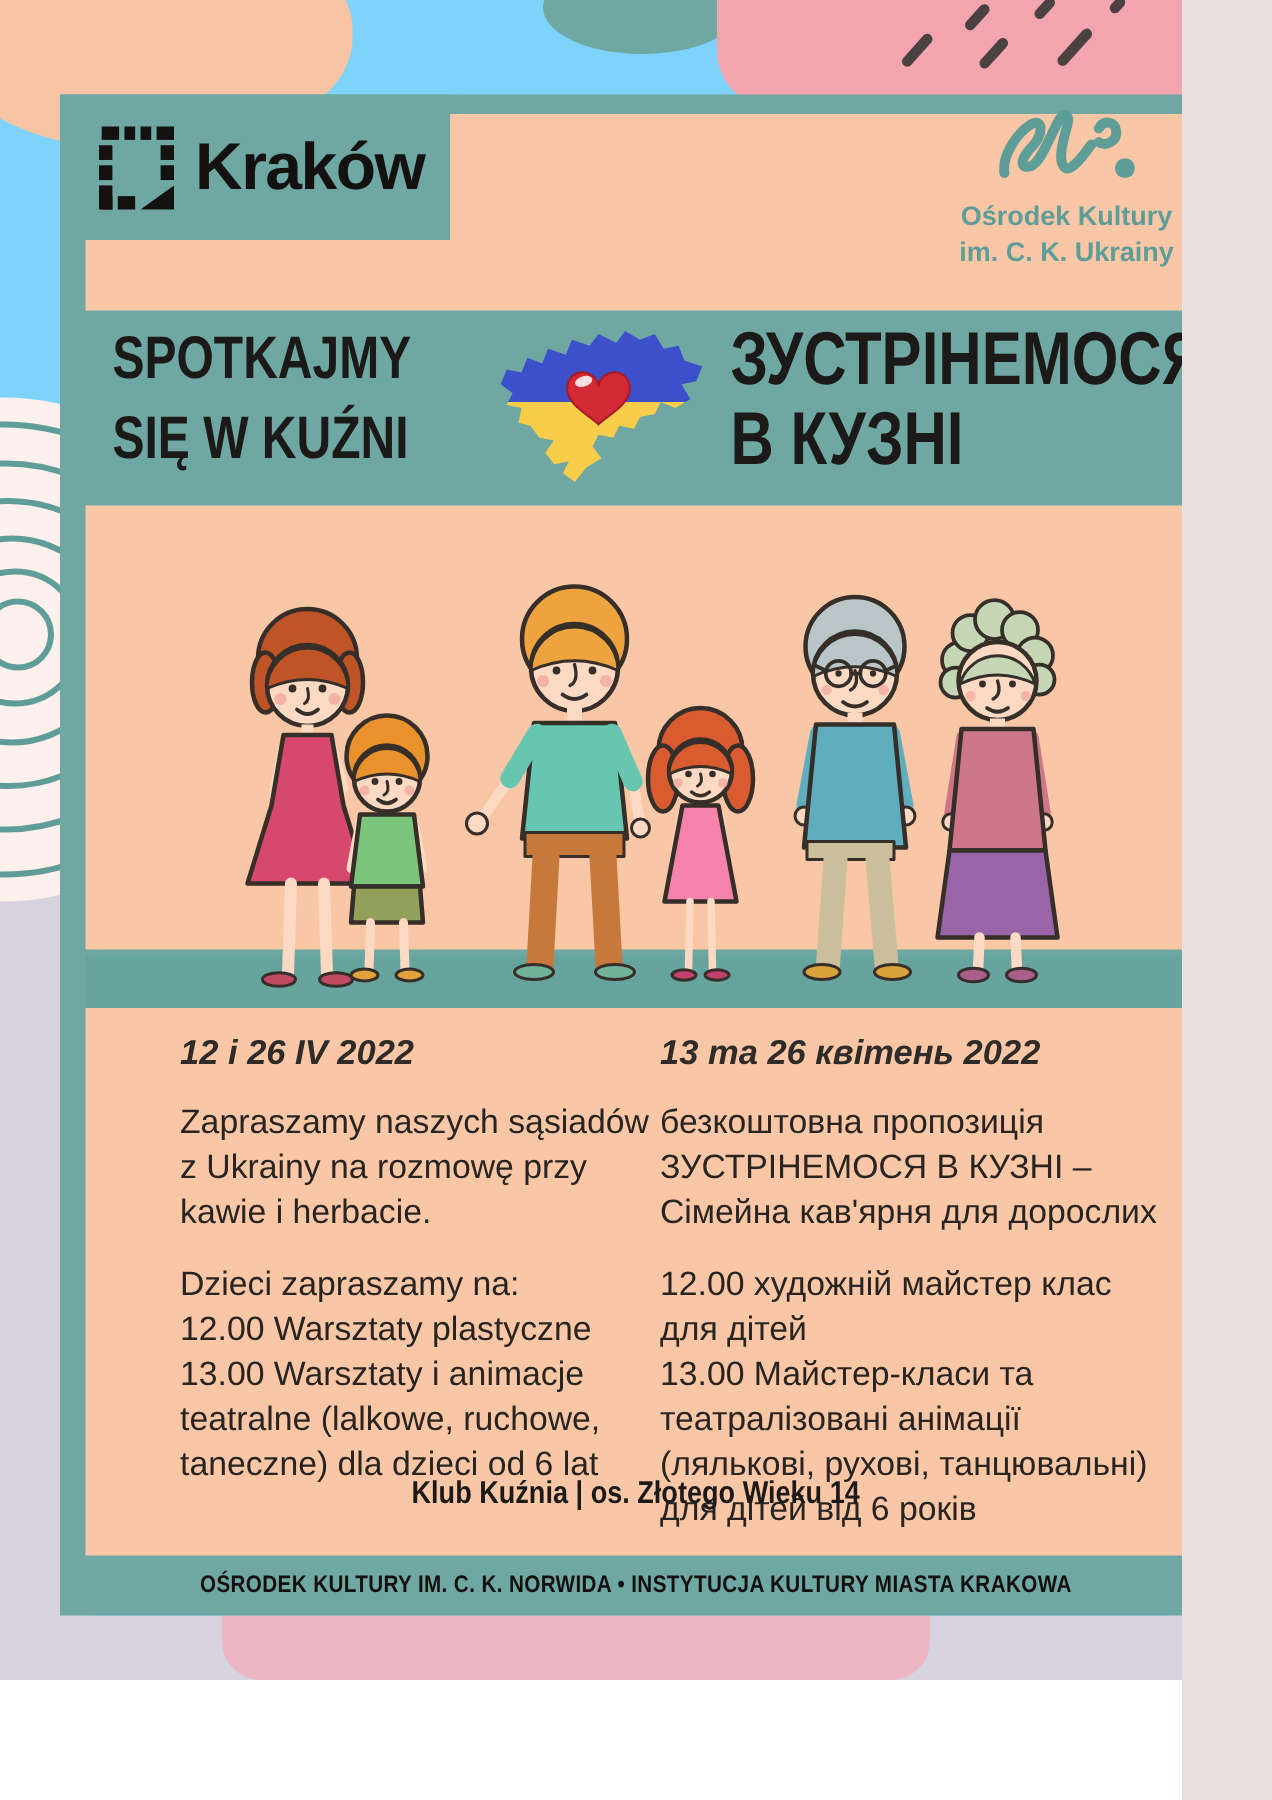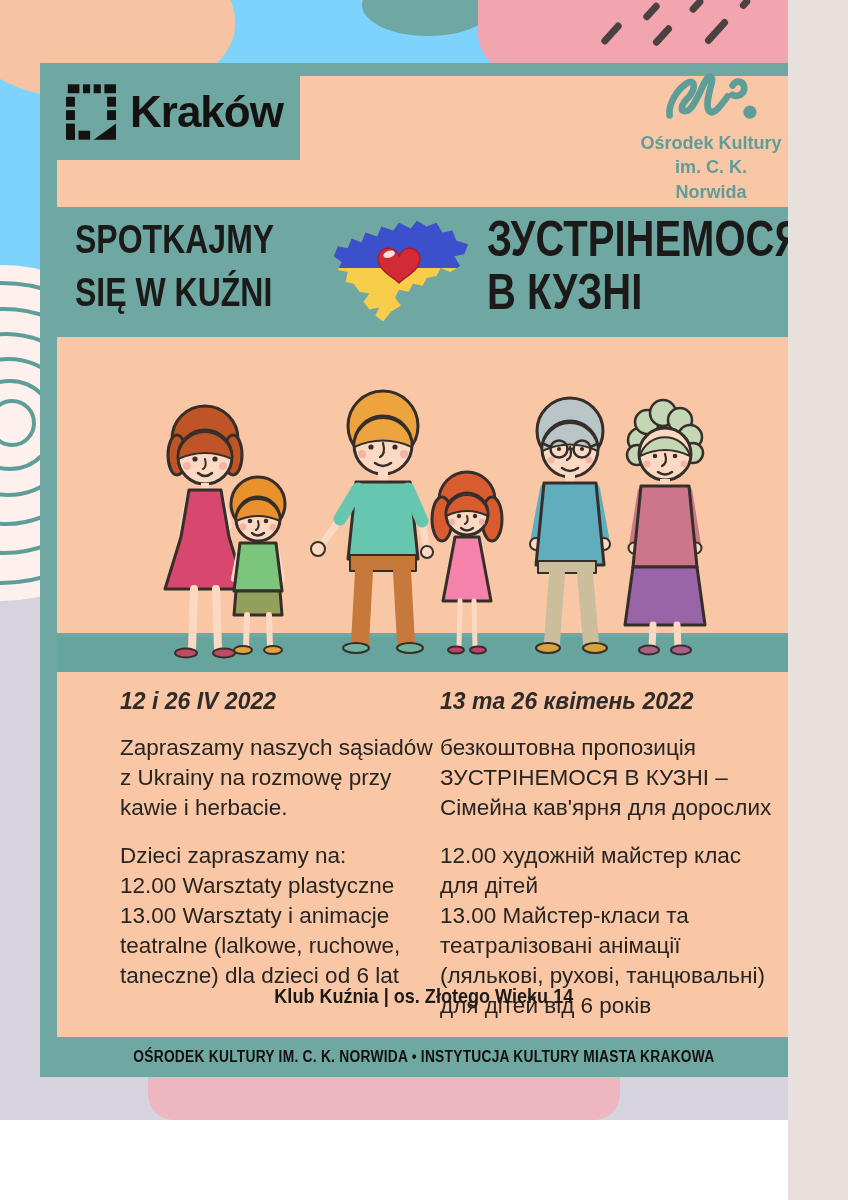--- a/index.html
+++ b/index.html
@@ -108,21 +108,21 @@
     <div class="abs norwid-head">
       <svg width="104" height="58" viewBox="0 0 120 70">
         <g fill="none" stroke="#5E9D98" stroke-width="8" stroke-linecap="round">
           <path d="M10,56 C8,42 20,24 31,17 C42,11 41,25 33,34 C25,42 21,51 29,51 C38,51 45,30 53,15 C57,7 63,8 61,16 C57,31 53,45 58,51 C63,56 72,44 80,33"></path>
           <path d="M86,20 C90,13 99,14 100,22 C101,30 92,35 86,31"></path>
         </g>
         <circle cx="107" cy="52" r="8" fill="#5E9D98"></circle>
       </svg>
       <div class="cap">
         <div>Ośrodek  Kultury</div>
-        <div>im. C. K. Norwida</div>
+        <div>im. C. K. Ukrainy</div>
       </div>
     </div>
 
     <div class="abs title-pl">
       <span class="cond">SPOTKAJMY</span><br>
       <span class="cond">SIĘ W KUŹNI</span>
     </div>
 
     <svg class="abs" style="left:280px;top:148px;width:158px;height:122px" viewBox="0 0 160 120">
       <defs>

